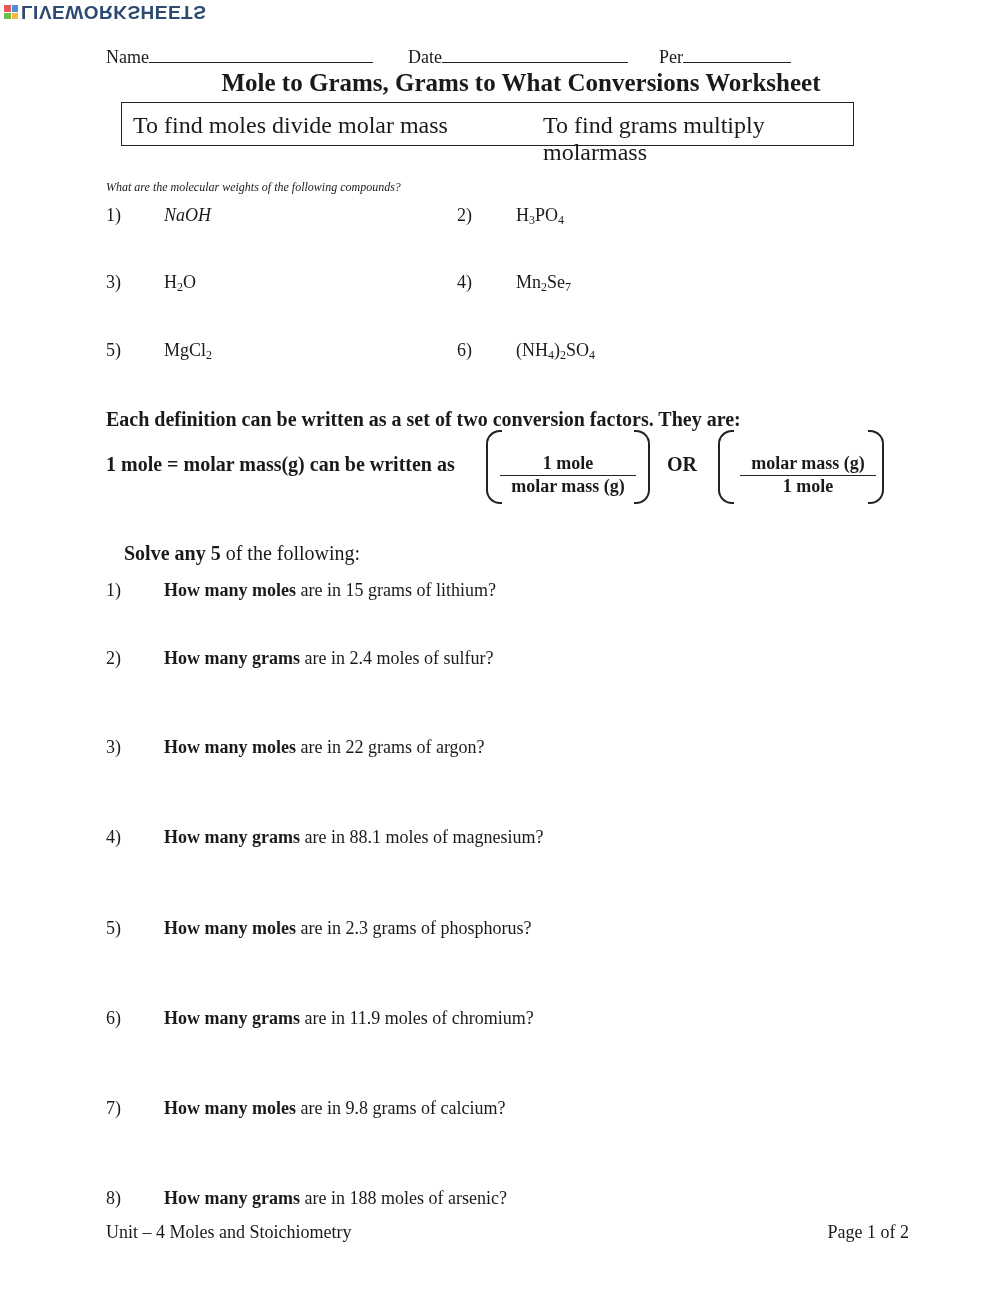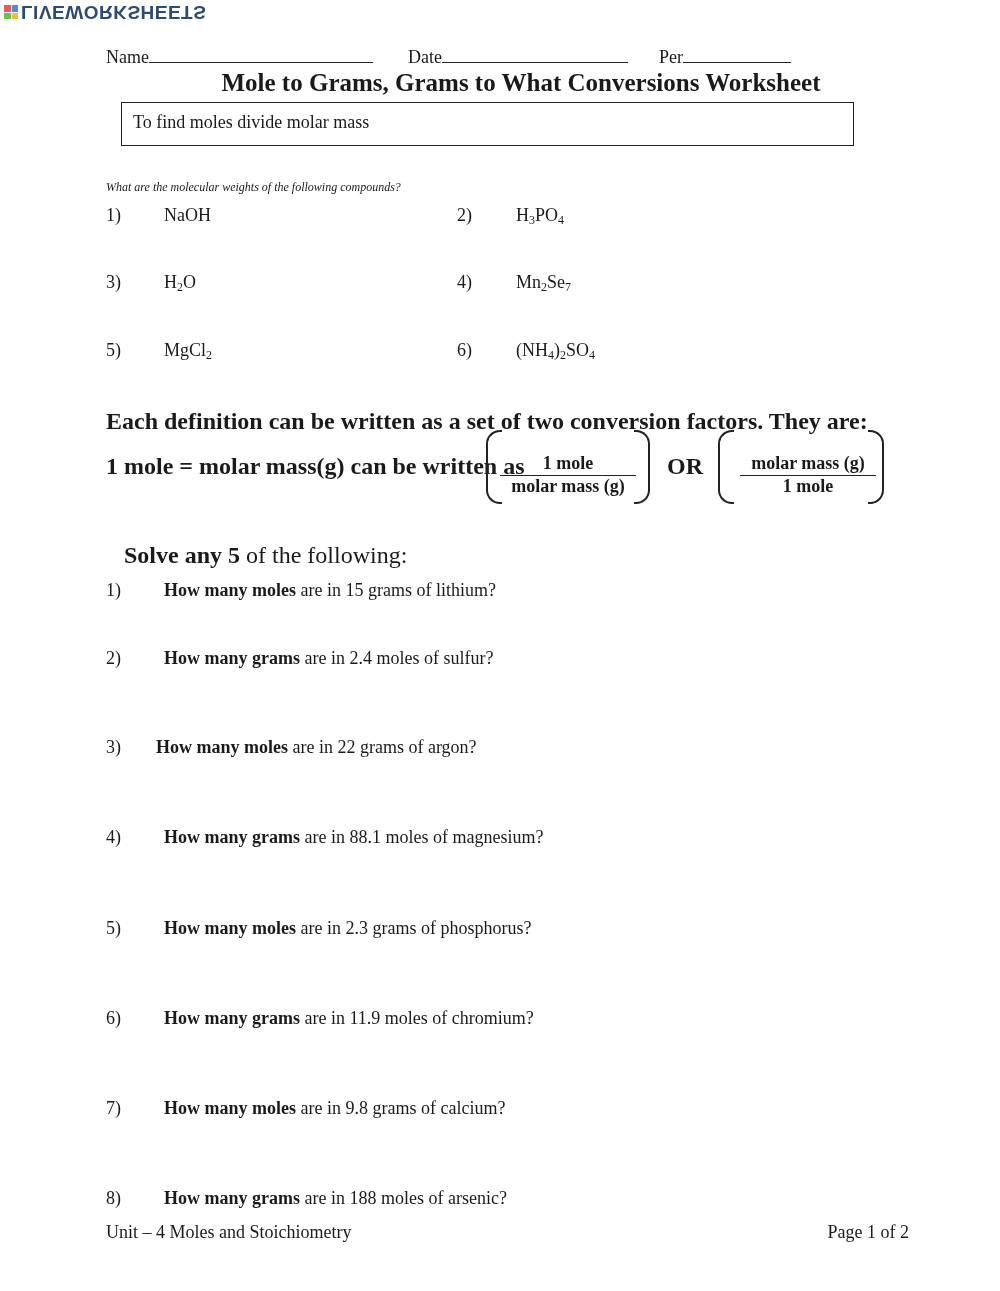--- a/index.html
+++ b/index.html
@@ -13,29 +13,29 @@
   .logo-grid { width: 14px; height: 14px; display: grid; grid-template-columns: 1fr 1fr; gap: 1px; margin-right: 3px; }
   .logo-grid span { display: block; }
   .logo-text {
     font-family: "Liberation Sans", "DejaVu Sans", sans-serif; font-weight: bold;
     font-size: 19px; color: #2d4a72; letter-spacing: 0.5px;
     transform: scaleY(-1) scaleX(1); line-height: 18px;
   }
   .hdr { top: 46px; left: 106px; font-size: 18px; white-space: nowrap; text-align: center; }
   .hdr .blank { display: inline-block; border-bottom: 1px solid #222; height: 16px; vertical-align: baseline; }
   .title { top: 69px; left: 0; width: 1000px; text-align: center; font-size: 25px; font-weight: bold; padding-left: 42px; box-sizing: border-box; }
-  .rule-box { top: 102px; left: 121px; width: 733px; height: 44px; border: 1.5px solid #222; box-sizing: border-box; font-size: 18px; }
+  .rule-box { top: 102px; left: 121px; width: 733px; height: 44px; border: 1.5px solid #222; box-sizing: border-box; font-size: 24px; }
   .rule-box .l { position: absolute; left: 11px; top: 9px; }
   .rule-box .r { position: absolute; left: 421px; top: 9px; }
   .italic { font-style: italic; font-size: 12px; margin-top: 12px; }
   .num { font-size: 18px; }
   .cmp { font-size: 18px; }
   .cmp sub { font-size: 12px; vertical-align: -3px; line-height: 0; }
   .bold { font-weight: bold; }
-  .t18 { font-size: 24px; }
+  .t18 { font-size: 20px; }
   .frac { text-align: center; font-weight: bold; font-size: 18px; }
   .frac .top { border-bottom: 1.5px solid #222; padding-bottom: 1px; }
   .paren { width: 16px; height: 74px; border: 2.5px solid #222; box-sizing: border-box; }
   .paren.left { border-right: none; border-radius: 14px 0 0 14px; }
   .paren.right { border-left: none; border-radius: 0 14px 14px 0; }
   .q { font-size: 18px; white-space: nowrap; }
   .footer { font-size: 18px; top: 1222px; }
 </style>
 </head>
 <body>
@@ -55,27 +55,28 @@
   <span style="display:inline-block;width:26px"></span>
   <span>Date</span><span class="blank" style="width:186px"></span>
   <span style="display:inline-block;width:22px"></span>
   <span>Per</span><span class="blank" style="width:108px"></span>
 </div>
 
 <div class="abs title">Mole to Grams, Grams to What Conversions Worksheet</div>
 
 <div class="abs rule-box">
   <span class="l">To find moles divide molar mass</span>
+  <span class="r">To find grams multiply molarmass</span>
 </div>
 
 <div class="abs italic" style="top:168px;left:106px">What are the molecular weights of the following compounds?</div>
 
 <div id="compounds">
     <div class="abs num" style="top: 205px; left: 106px;">1)</div>
-    <div class="abs cmp" style="top: 205px; left: 164px;"><span>NaOH</span></div>
+    <div class="abs cmp" style="top: 205px; left: 164px; font-style: italic;"><span>NaOH</span></div>
     <div class="abs num" style="top: 205px; left: 457px;">2)</div>
     <div class="abs cmp" style="top: 205px; left: 516px;"><span>H</span><sub>3</sub><span>PO</span><sub>4</sub></div>
     <div class="abs num" style="top: 272px; left: 106px;">3)</div>
     <div class="abs cmp" style="top: 272px; left: 164px;"><span>H</span><sub>2</sub><span>O</span></div>
     <div class="abs num" style="top: 272px; left: 457px;">4)</div>
     <div class="abs cmp" style="top: 272px; left: 516px;"><span>Mn</span><sub>2</sub><span>Se</span><sub>7</sub></div>
     <div class="abs num" style="top: 340px; left: 106px;">5)</div>
     <div class="abs cmp" style="top: 340px; left: 164px;"><span>MgCl</span><sub>2</sub></div>
     <div class="abs num" style="top: 340px; left: 457px;">6)</div>
     <div class="abs cmp" style="top: 340px; left: 516px;"><span>(NH</span><sub>4</sub><span>)</span><sub>2</sub><span>SO</span><sub>4</sub></div>
@@ -103,21 +104,21 @@
 <div class="abs t18" style="top:542px;left:124px">
   <span class="bold">Solve any 5</span><span> of the following:</span>
 </div>
 
 <div id="questions">
     <div class="abs q" style="top: 580px; left: 106px;">1)</div>
     <div class="abs q" style="top: 580px; left: 164px;"><span class="bold">How many moles</span><span> are in 15 grams of lithium?</span></div>
     <div class="abs q" style="top: 648px; left: 106px;">2)</div>
     <div class="abs q" style="top: 648px; left: 164px;"><span class="bold">How many grams</span><span> are in 2.4 moles of sulfur?</span></div>
     <div class="abs q" style="top: 737px; left: 106px;">3)</div>
-    <div class="abs q" style="top: 737px; left: 156px;"><span class="bold">How many moles</span><span> are in 22 grams of argon?</span></div>
+    <div class="abs q" style="top: 737px; left: 164px;"><span class="bold">How many moles</span><span> are in 22 grams of argon?</span></div>
     <div class="abs q" style="top: 827px; left: 106px;">4)</div>
     <div class="abs q" style="top: 827px; left: 164px;"><span class="bold">How many grams</span><span> are in 88.1 moles of magnesium?</span></div>
     <div class="abs q" style="top: 918px; left: 106px;">5)</div>
     <div class="abs q" style="top: 918px; left: 164px;"><span class="bold">How many moles</span><span> are in 2.3 grams of phosphorus?</span></div>
     <div class="abs q" style="top: 1008px; left: 106px;">6)</div>
     <div class="abs q" style="top: 1008px; left: 164px;"><span class="bold">How many grams</span><span> are in 11.9 moles of chromium?</span></div>
     <div class="abs q" style="top: 1098px; left: 106px;">7)</div>
     <div class="abs q" style="top: 1098px; left: 164px;"><span class="bold">How many moles</span><span> are in 9.8 grams of calcium?</span></div>
     <div class="abs q" style="top: 1188px; left: 106px;">8)</div>
     <div class="abs q" style="top: 1188px; left: 164px;"><span class="bold">How many grams</span><span> are in 188 moles of arsenic?</span></div>

